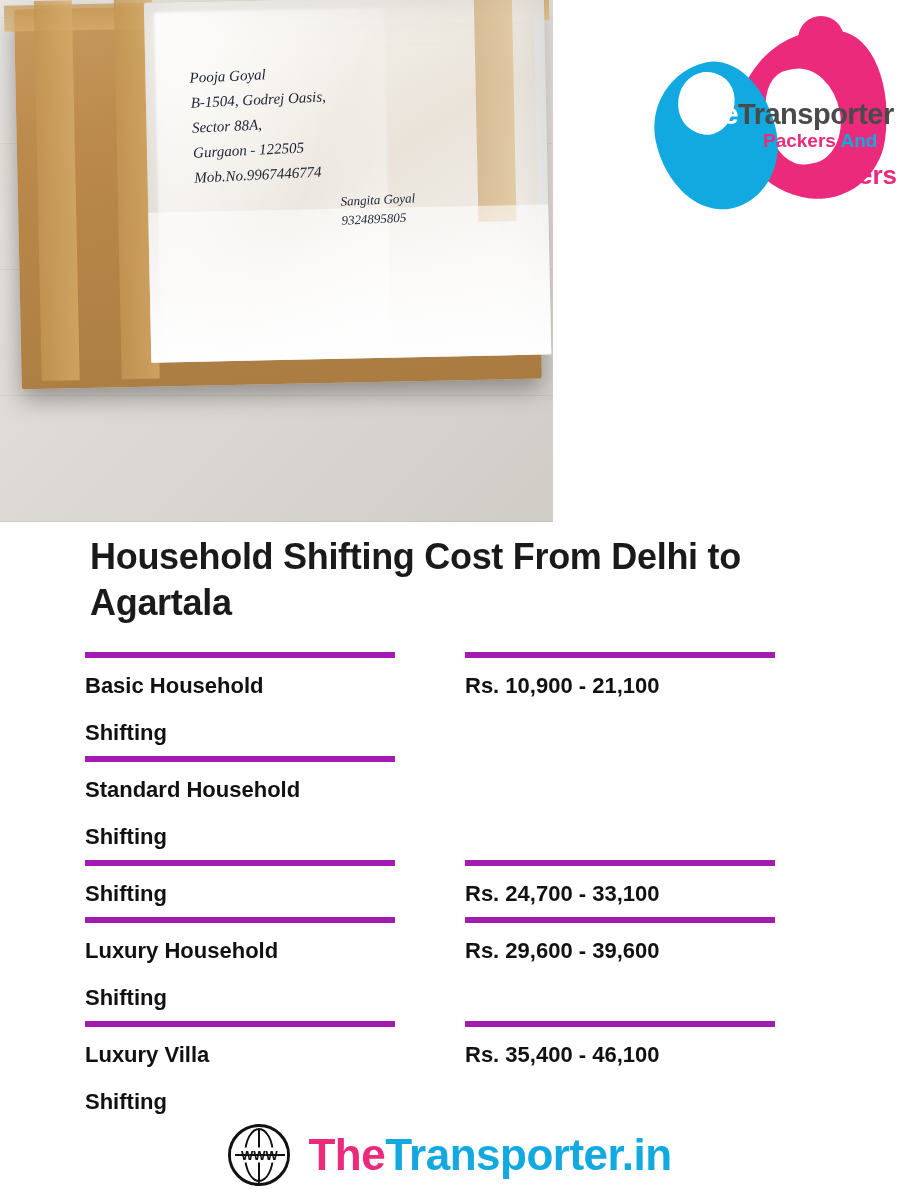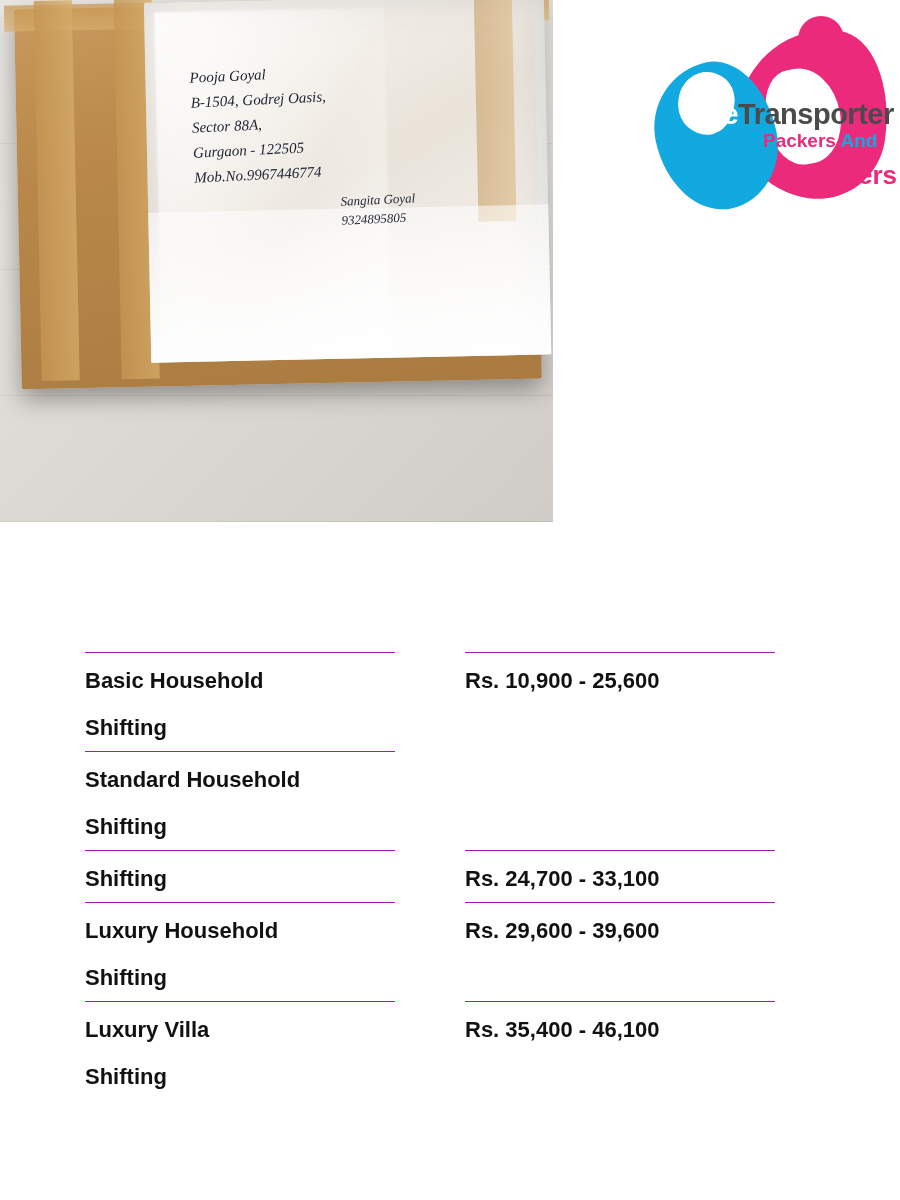--- a/index.html
+++ b/index.html
@@ -213,21 +213,21 @@
   }
   .row {
     display: flex;
     align-items: flex-start;
   }
   .cell {
     font-size: 22px;
     line-height: 47px;
     font-weight: bold;
     color: #111111;
-    border-top: 1px solid #a21caf;
+    border-top: 6px solid #a21caf;
     padding-top: 4px;
     padding-bottom: 0;
   }
   .cell.label {
     width: 310px;
     padding-right: 16px;
   }
   .cell.spacer {
     width: 70px;
     border-top: none;
@@ -344,30 +344,31 @@
         <div class="logo-t2">
           <span class="p">Packers</span>
           <span class="b">And</span>
         </div>
         <div class="logo-t3">Movers</div>
       </div>
 
     </div>
   </div>
 
+  <div class="title">Household Shifting Cost From Delhi to Agartala</div>
 
   <div class="table">
 
     <div class="row">
       <div class="cell label">
         <span>Basic Household</span>
         <span class="l2">Shifting</span>
       </div>
       <div class="cell spacer"></div>
-      <div class="cell price">Rs. 10,900 - 25,600</div>
+      <div class="cell price">Rs. 10,900 - 21,100</div>
     </div>
 
     <div class="row">
       <div class="cell label">
         <span>Standard Household</span>
         <span class="l2">Shifting</span>
       </div>
       <div class="cell spacer"></div>
     </div>
 
@@ -392,14 +393,23 @@
       <div class="cell label">
         <span>Luxury Villa</span>
         <span class="l2">Shifting</span>
       </div>
       <div class="cell spacer"></div>
       <div class="cell price">Rs. 35,400 - 46,100</div>
     </div>
 
   </div>
 
+  <div class="footer">
+    <div class="globe">
+      <div class="globe-ell"></div>
+      <div class="globe-www">WWW</div>
+    </div>
+    <div class="site">
+      <span class="the">The</span><span class="rest">Transporter.in</span>
+    </div>
+  </div>
 
 </div>
 
 </body></html>

